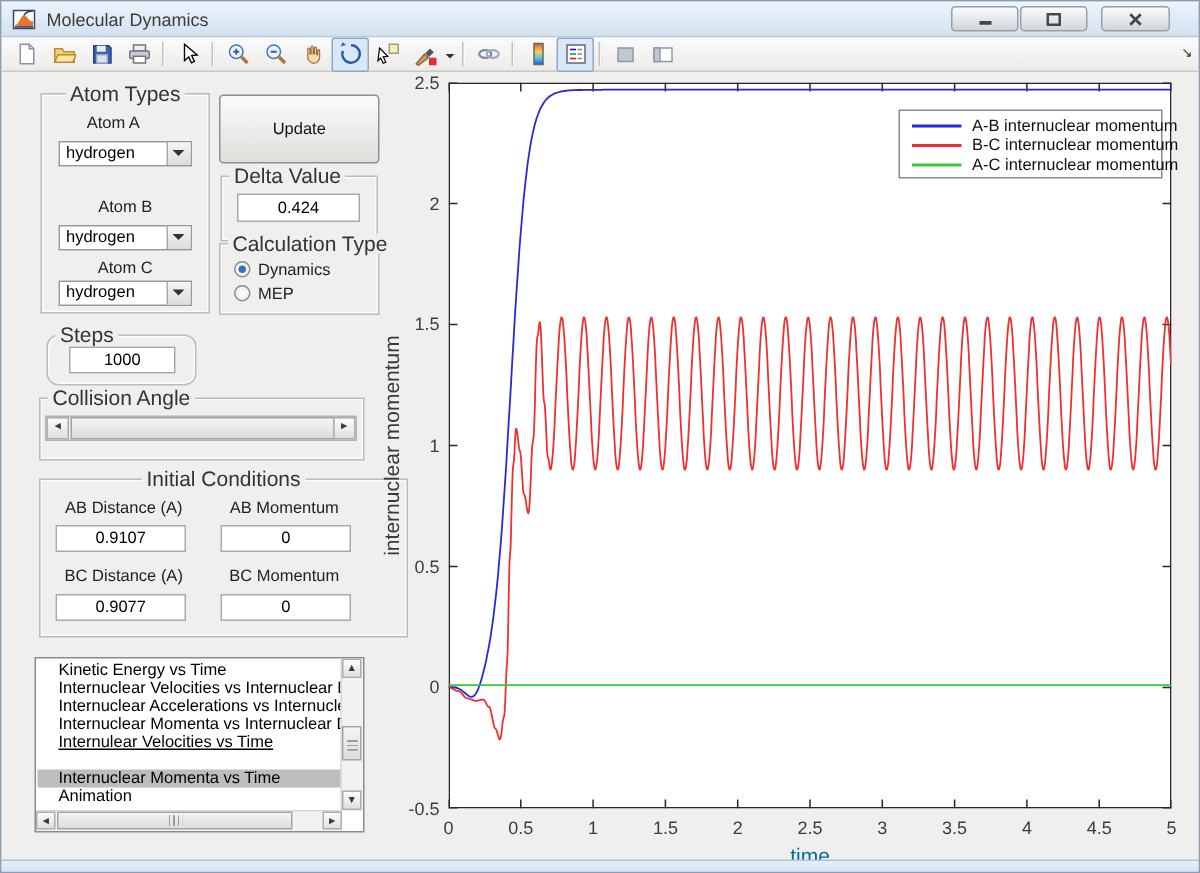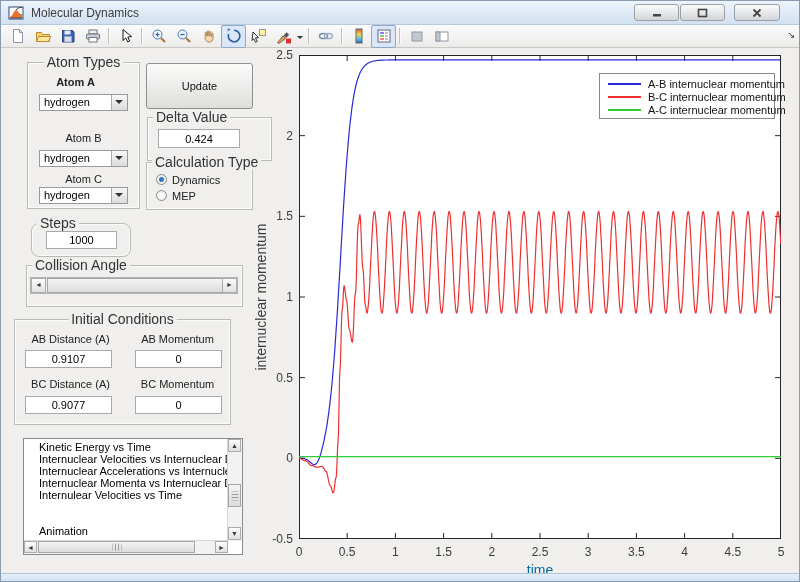--- a/index.html
+++ b/index.html
@@ -214,40 +214,40 @@
         <rect x="2" y="4" width="4" height="9" fill="#C3C8D0" stroke="#9098A6"></rect>
         </svg>
     </div>
     <span class="overflow">↘</span>
   </div>
 
   <div class="fig" id="fig">
 
     <div class="panel" style="left:26px;top:14px;width:111px;height:145px;">
       <span class="ptitle c">Atom Types</span>
-      <span class="lbl" style="left:0;right:16px;top:13px;font-weight:bold;">Atom A</span>
+      <span class="lbl" style="left:0;right:16px;top:13px;">Atom A</span>
       <div class="combo" style="left:11px;top:31px;width:89px;">
         <span class="ct">hydrogen</span>
         <span class="cb"></span>
       </div>
       <span class="lbl" style="left:0;right:0;top:69px;">Atom B</span>
       <div class="combo" style="left:11px;top:87px;width:89px;">
         <span class="ct">hydrogen</span>
         <span class="cb"></span>
       </div>
       <span class="lbl" style="left:0;right:0;top:110px;">Atom C</span>
       <div class="combo" style="left:11px;top:124px;width:89px;">
         <span class="ct">hydrogen</span>
         <span class="cb"></span>
       </div>
     </div>
 
     <div class="btn3d" style="left:145px;top:15px;width:105px;height:44px;">Update</div>
 
-    <div class="panel" style="left:146px;top:69px;width:103px;height:42px;padding-left:20px;">
+    <div class="panel" style="left:146px;top:69px;width:103px;height:42px;">
       <span class="ptitle l">Delta Value</span>
       <input class="edit" style="left: 10px; top: 11px; width: 82px; height: 19px;" value="0.424">
     </div>
 
     <div class="panel" style="left:145px;top:114px;width:105px;height:46px;">
       <span class="ptitle l">Calculation Type</span>
       <div class="radio-row" style="top:10px;">
         <span class="rb on"></span>
         <span class="rlbl">Dynamics</span>
       </div>
@@ -265,38 +265,39 @@
 
     <div class="panel" style="left:25px;top:217px;width:215px;height:40px;">
       <span class="ptitle l">Collision Angle</span>
       <div class="sl" style="left:3px;top:11px;width:208px;height:17px;">
         <div class="sbtn" style="left:0;top:0;width:15px;height:15px;"><span>◄</span></div>
         <div class="sthumb" style="left:16px;top:0;width:176px;height:15px;"></div>
         <div class="sbtn" style="right:0;top:0;width:15px;height:15px;"><span>►</span></div>
       </div>
     </div>
 
-    <div class="panel" style="left:13px;top:271px;width:215px;height:104px;">
+    <div class="panel" style="left:25px;top:271px;width:215px;height:104px;padding-left:29px;">
       <span class="ptitle c">Initial Conditions</span>
       <span class="lbl" style="left:8px;top:13px;width:95px;">AB Distance (A)</span>
       <span class="lbl" style="left:115px;top:13px;width:95px;">AB Momentum</span>
       <input class="edit" style="left: 10px; top: 30px; width: 87px; height: 18px;" value="0.9107">
       <input class="edit" style="left: 120px; top: 30px; width: 87px; height: 18px;" value="0">
       <span class="lbl" style="left:8px;top:58px;width:95px;">BC Distance (A)</span>
       <span class="lbl" style="left:115px;top:58px;width:95px;">BC Momentum</span>
       <input class="edit" style="left: 10px; top: 76px; width: 87px; height: 18px;" value="0.9077">
       <input class="edit" style="left: 120px; top: 76px; width: 87px; height: 18px;" value="0">
     </div>
 
     <div class="listbox">
       <div class="lrow" style="top:2px;">Kinetic Energy vs Time</div>
       <div class="lrow" style="top:14px;">Internuclear Velocities vs Internuclear Distance</div>
       <div class="lrow" style="top:26px;">Internuclear Accelerations vs Internuclear Distance</div>
       <div class="lrow" style="top:38px;">Internuclear Momenta vs Internuclear Distance</div>
-      <div class="lrow" style="top:50px;">Internulear Velocities vs Time</div>
+      <div class="lrow" style="top:50px;text-decoration:underline;">Internulear Velocities vs Time</div>
+      <div class="lrow sel" style="top:74px;">Internuclear Momenta vs Time</div>
       <div class="lrow" style="top:86px;">Animation</div>
       <div class="vs">
         <div class="sbtn" style="left:0;top:0;width:13px;height:13px;"><span>▲</span></div>
         <div class="sthumb" style="left:0;top:45px;width:13px;height:23px;">
             <span class="gripv"></span>
           </div>
         <div class="sbtn" style="left:0;top:88px;width:13px;height:13px;"><span>▼</span></div>
       </div>
       <div class="hs">
         <div class="sbtn" style="left:0;top:0;width:13px;height:12px;"><span>◄</span></div>

